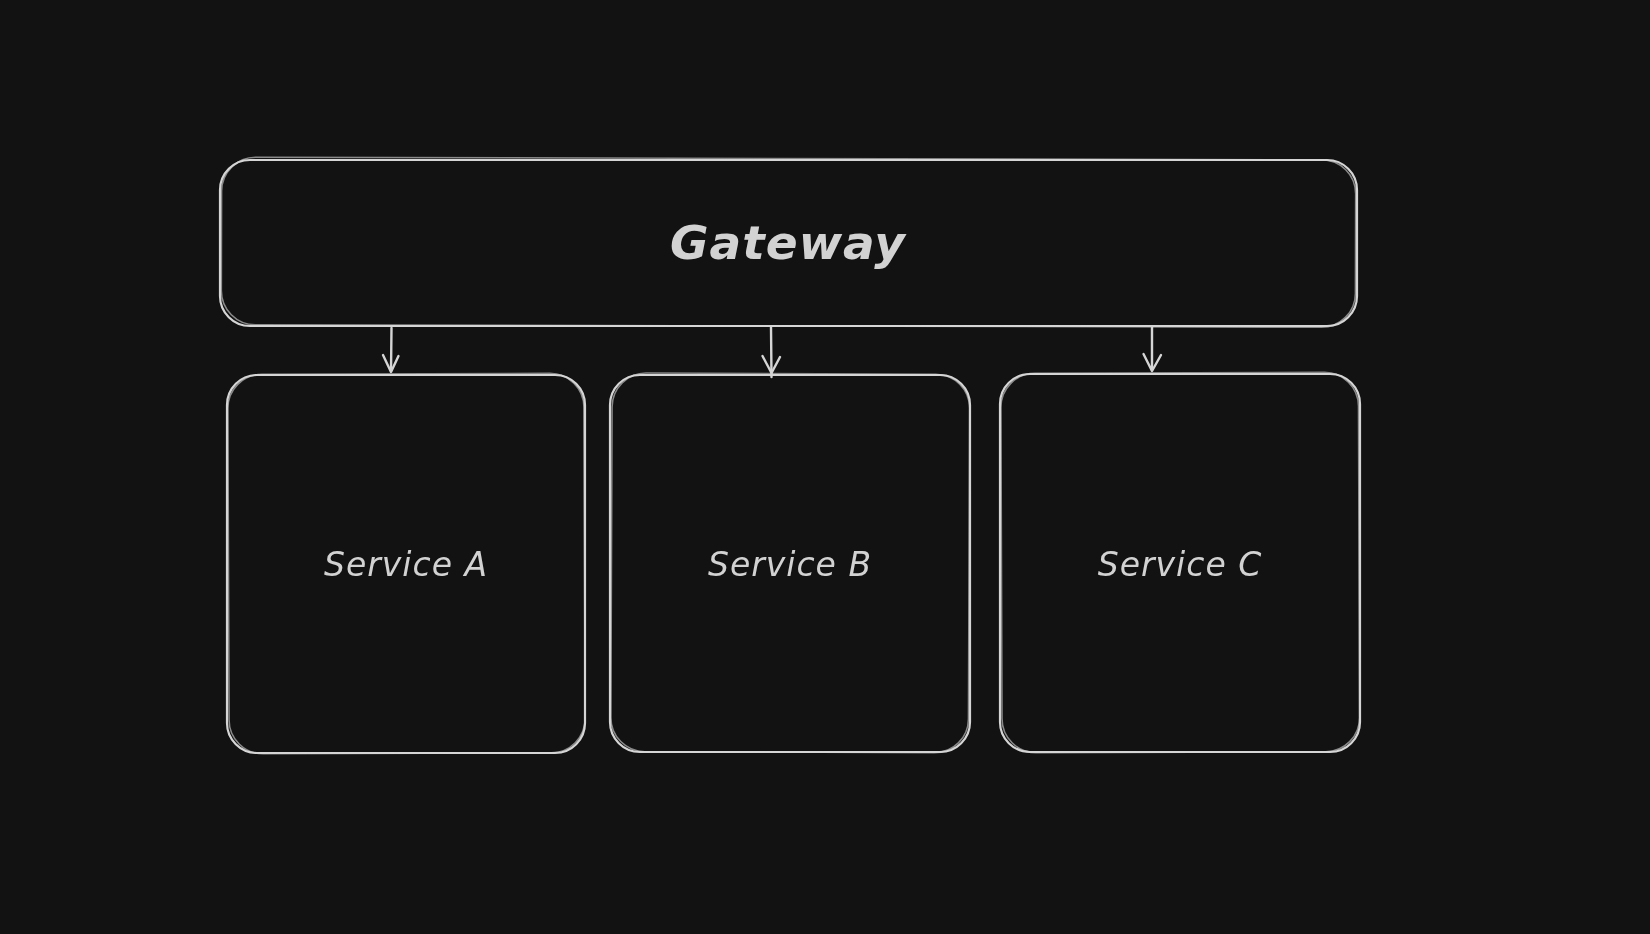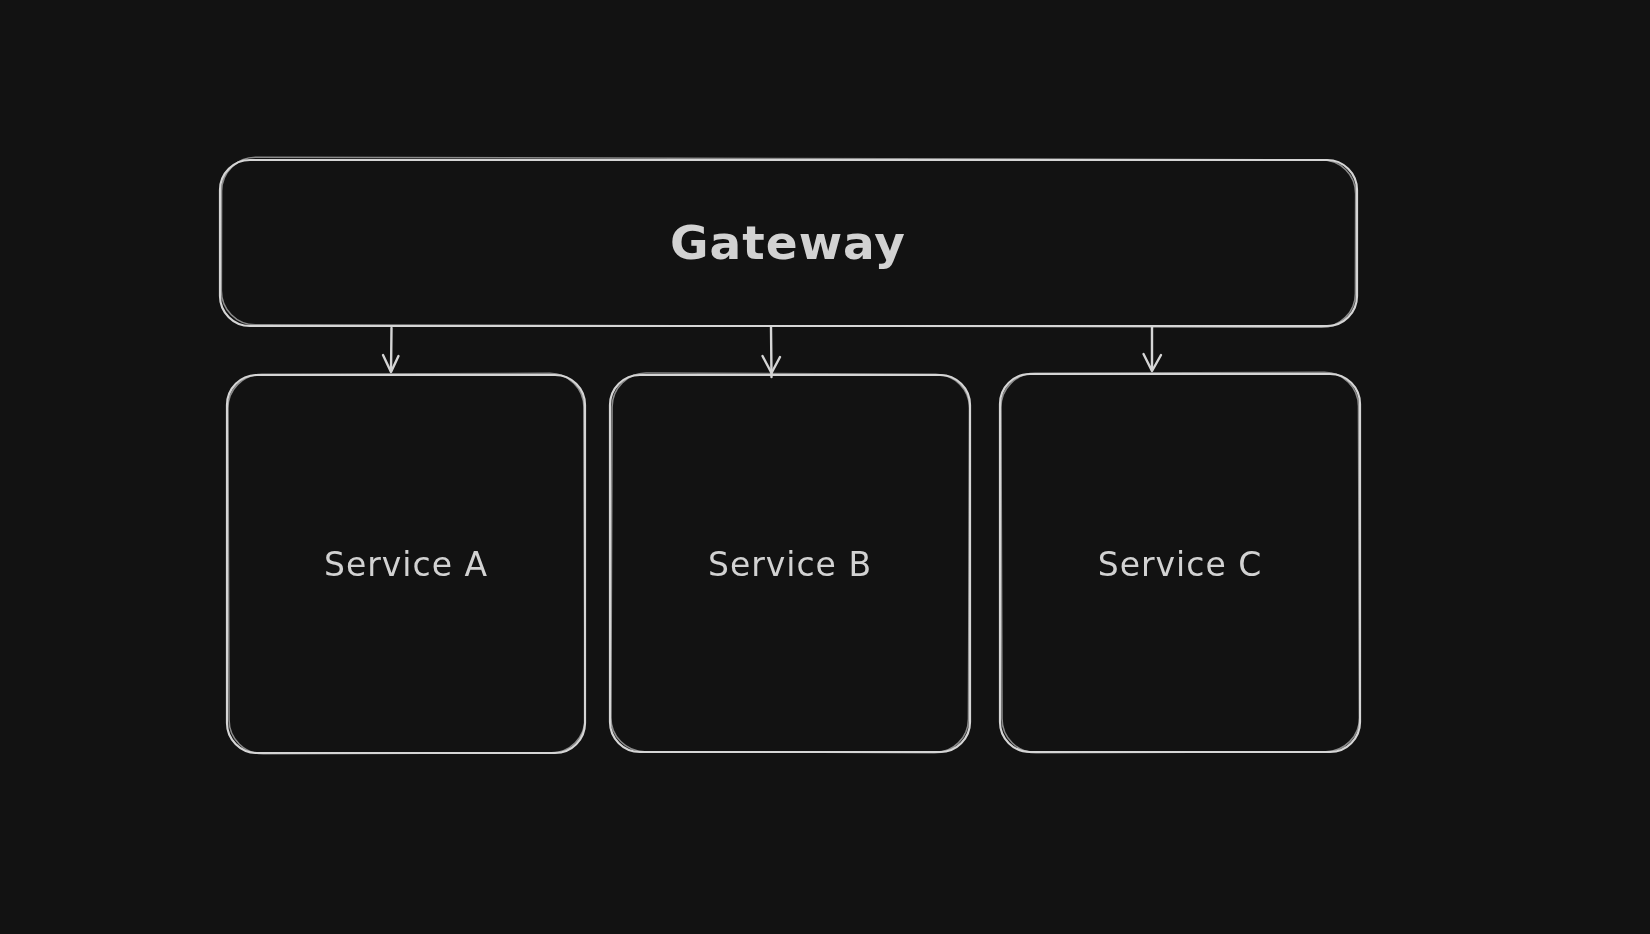--- a/index.html
+++ b/index.html
@@ -11,20 +11,21 @@
     margin:0;padding:0;
     width:1650px;height:934px;
     background:var(--bg);
     overflow:hidden;
     font-family:"DejaVu Sans", cursive;
   }
   .canvas{
     position:relative;
     width:1650px;height:934px;
     background:var(--bg);
+    font-style:italic;
   }
   svg{display:block}
   .sk{
     fill:none;
     stroke:var(--stroke);
     stroke-width:2.2;
     stroke-linecap:round;
     stroke-linejoin:round;
   }
   .sk2{

